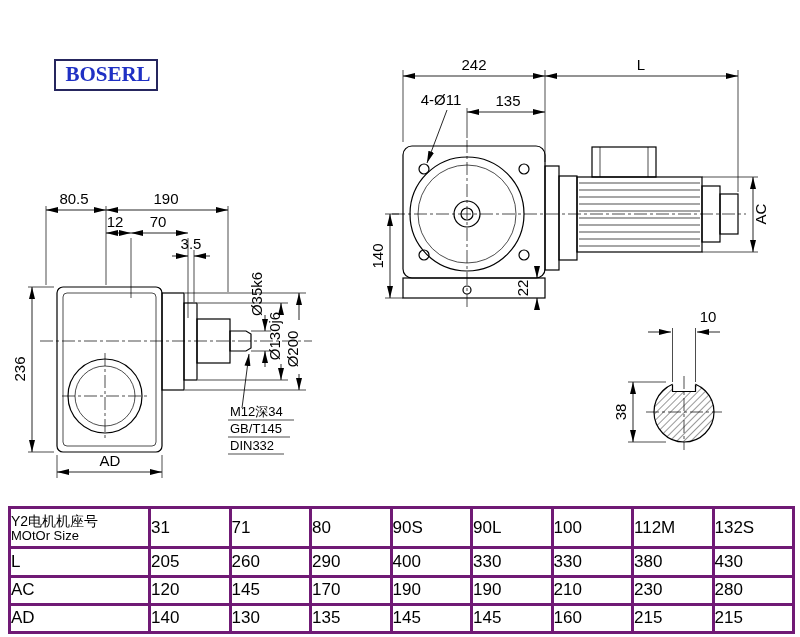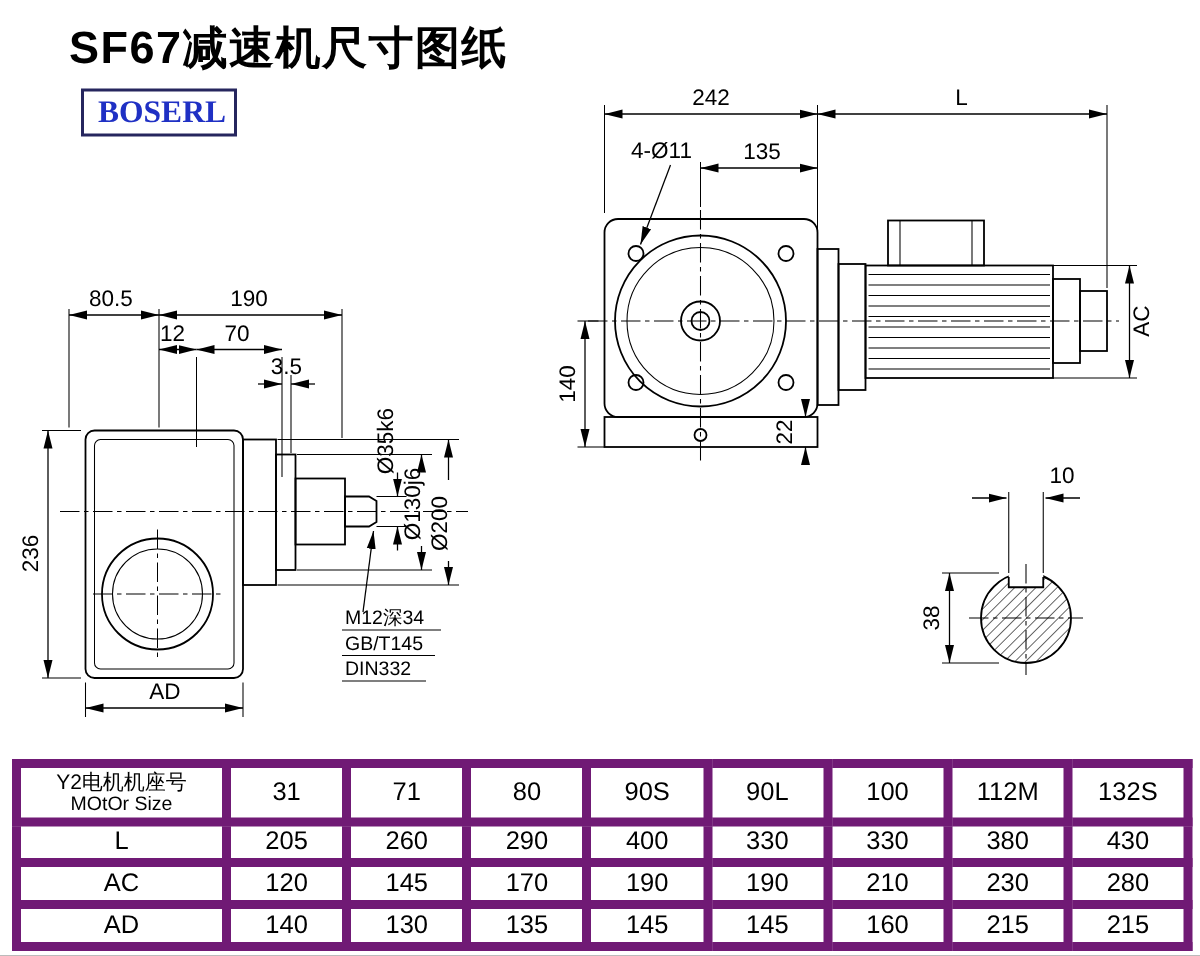--- a/index.html
+++ b/index.html
@@ -23,32 +23,31 @@
   .diml { stroke:#000; stroke-width:0.85; fill:none; }
   .cl   { stroke:#000; stroke-width:0.7; fill:none; stroke-dasharray:13 3 3 3; }
   .dtxt { font-family:"Liberation Sans", sans-serif; font-size:15px; fill:#000; }
   .ntxt { font-family:"Liberation Sans", sans-serif; font-size:13px; fill:#000; }
 
   .dim-table {
     position:absolute; left:8px; top:506px; width:787px; height:128px;
     border-collapse:collapse; table-layout:fixed; font-size:17px;
   }
   .dim-table td {
-    border:6px solid #701a75; text-align:center; vertical-align:middle; padding:0;
+    border:3px solid #701a75; text-align:left; vertical-align:middle; padding:0;
   }
   .dim-table col.c0 { width:140px; }
   .hcell .h1 { font-size:14px; line-height:16px; }
   .hcell .h2 { font-size:13px; line-height:14px; }
 </style>
 </head>
 <body>
 
 <div class="page">
 
-  <div class="title">SF67减速机尺寸图纸</div>
   <div class="logo">BOSERL</div>
 
   <svg width="800" height="505" viewBox="0 0 800 505">
     <defs>
       <marker id="arr" viewBox="0 0 12 8" refX="12" refY="4" markerWidth="12" markerHeight="8" markerUnits="userSpaceOnUse" orient="auto-start-reverse">
         <path d="M0,1 L12,4 L0,7 Z" fill="#000"></path>
       </marker>
       <pattern id="hatch" width="5" height="5" patternUnits="userSpaceOnUse" patternTransform="rotate(45)">
         <line x1="0" y1="0" x2="0" y2="5" stroke="#000" stroke-width="0.8"></line>
       </pattern>

